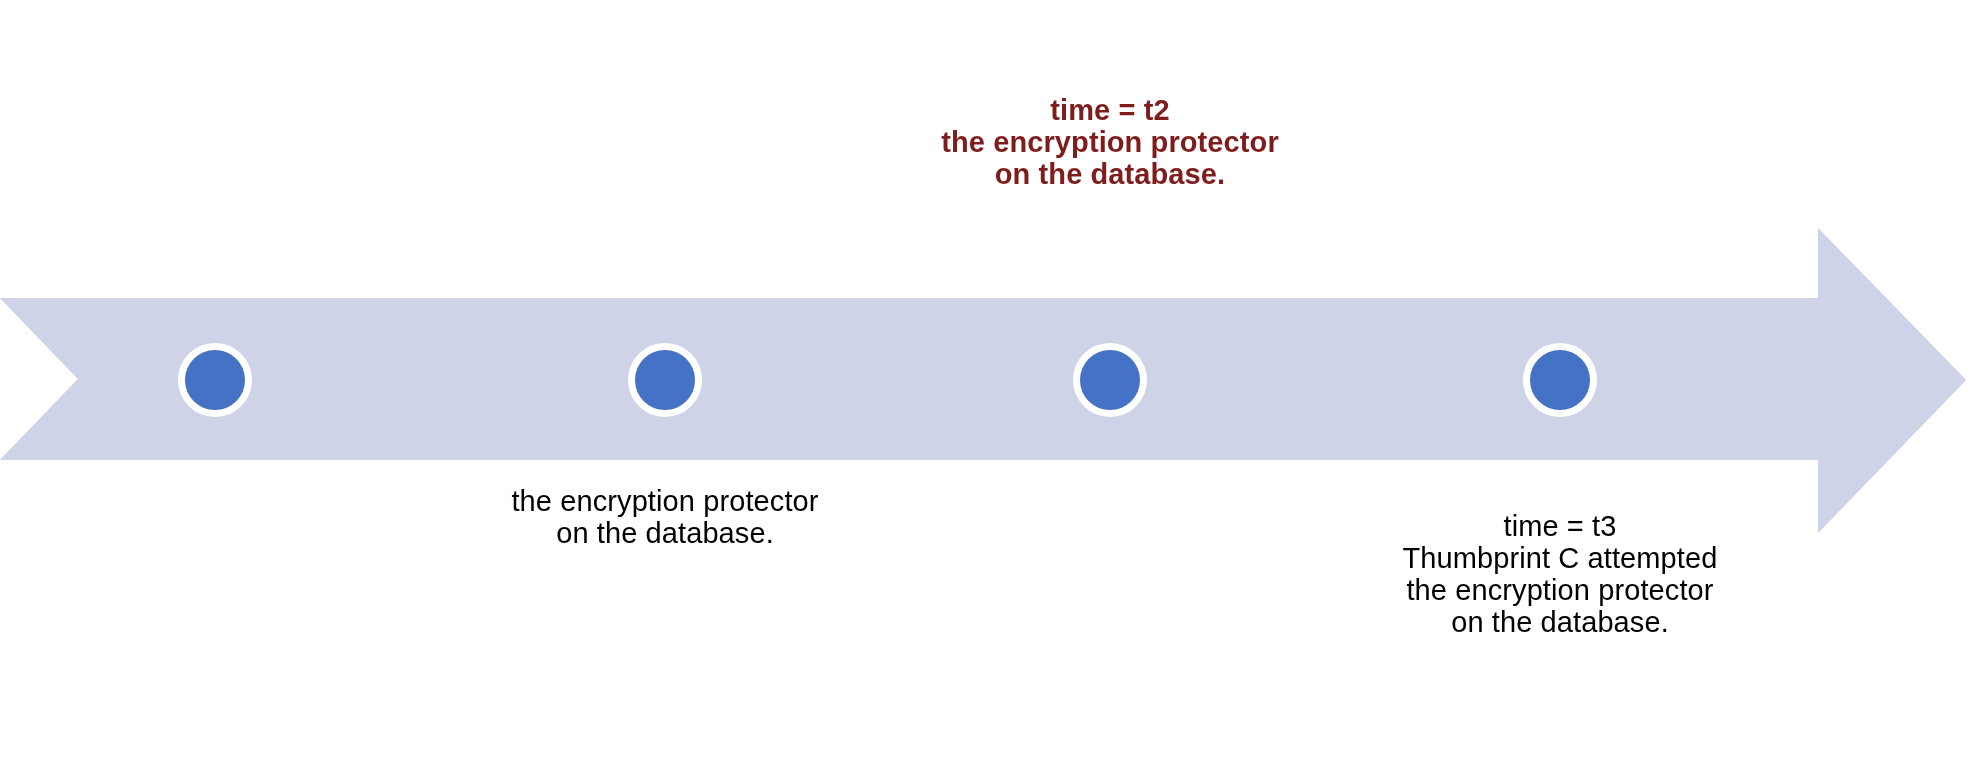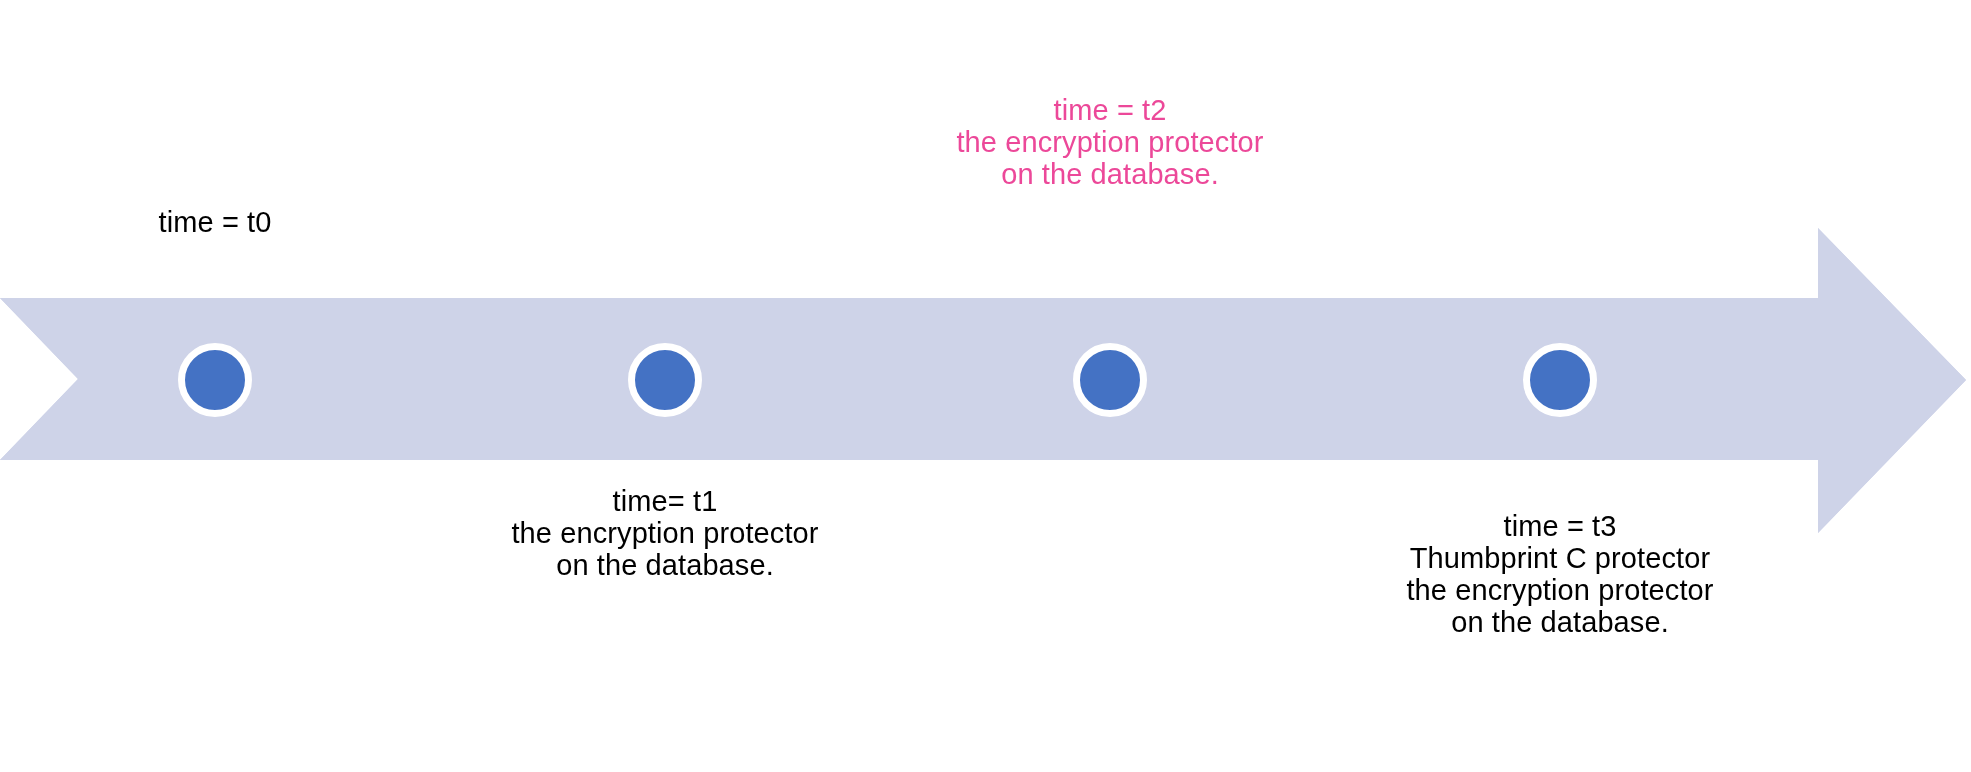--- a/index.html
+++ b/index.html
@@ -73,35 +73,33 @@
 
     <path d="M 0,298 L 1818,298 L 1818,228 L 1966,380 L 1818,533 L 1818,460 L 0,460 L 78,379 Z" fill="#ced3e8"></path>
   </svg>
 
   <div class="event-marker" style="left: 215px; top: 380px; background: rgb(68, 114, 196); border-color: rgb(255, 255, 255);"></div>
   <div class="event-marker" style="left: 665px; top: 380px; background: rgb(68, 114, 196); border-color: rgb(255, 255, 255);"></div>
   <div class="event-marker" style="left: 1110px; top: 380px; background: rgb(68, 114, 196); border-color: rgb(255, 255, 255);"></div>
   <div class="event-marker" style="left: 1560px; top: 380px; background: rgb(68, 114, 196); border-color: rgb(255, 255, 255);"></div>
 
   <div class="event-label above" style="left: 215px; top: 206px; color: rgb(0, 0, 0);">
-    <span class="line">time = t0</span>
   </div>
 
   <div class="event-label below" style="left: 665px; top: 485px; color: rgb(0, 0, 0);">
-    <span class="line">time= t1</span>
     <span class="line">the encryption protector</span>
     <span class="line">on the database.</span>
   </div>
 
-  <div class="event-label above" style="left: 1110px; top: 94px; color: #ec4899;">
+  <div class="event-label above" style="left: 1110px; top: 94px; color: #7f1d1d; font-weight: bold;">
     <span class="line">time = t2</span>
     <span class="line">the encryption protector</span>
     <span class="line">on the database.</span>
   </div>
 
   <div class="event-label below" style="left: 1560px; top: 485px; color: rgb(0, 0, 0); margin-top: 25px;">
     <span class="line">time = t3</span>
-    <span class="line">Thumbprint C protector</span>
+    <span class="line">Thumbprint C attempted</span>
     <span class="line">the encryption protector</span>
     <span class="line">on the database.</span>
   </div>
 
 </div>
 
 </body></html>

